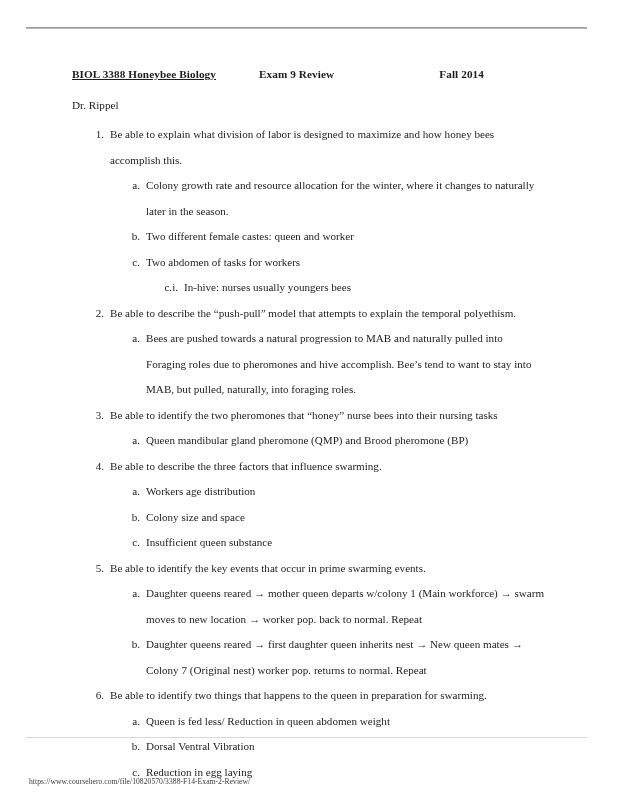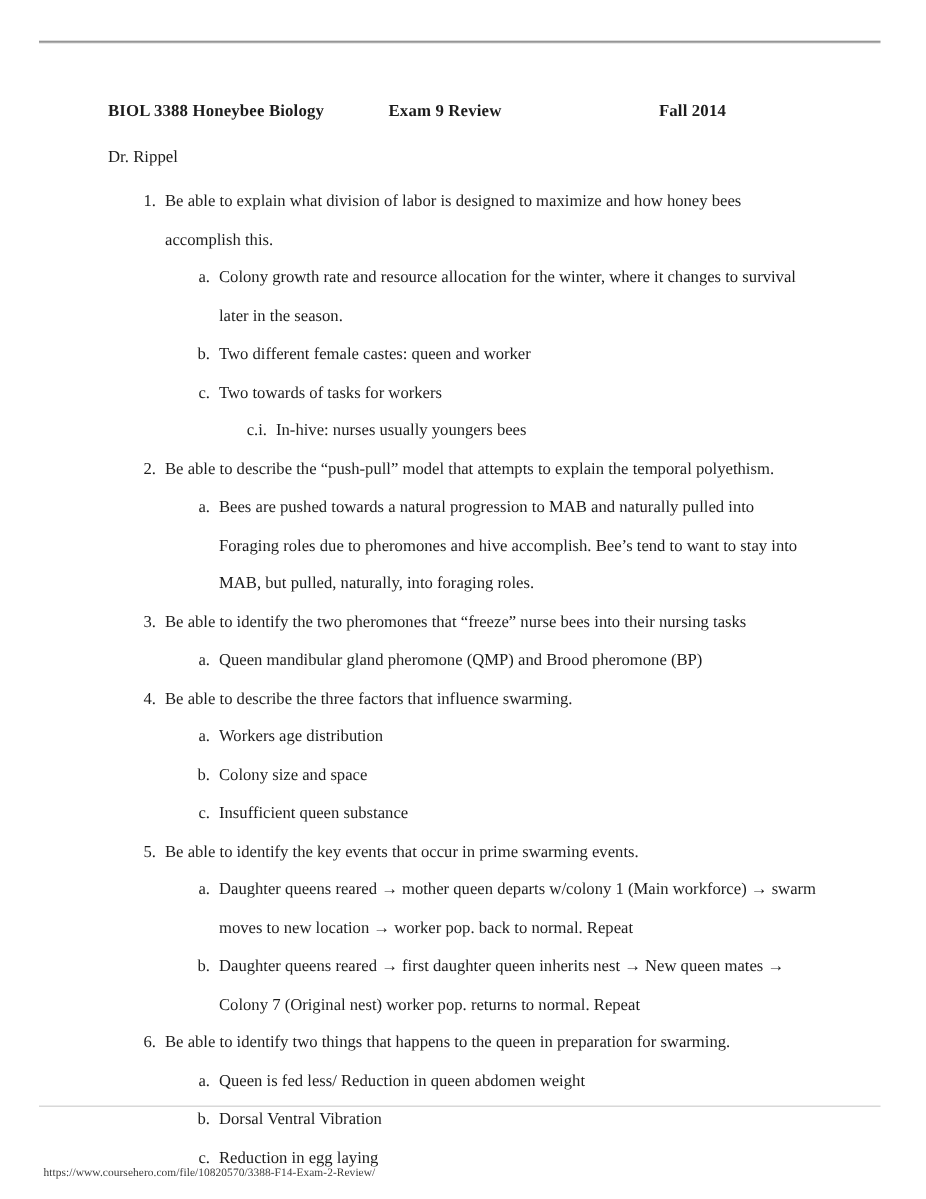--- a/index.html
+++ b/index.html
@@ -45,21 +45,21 @@
   .doc-header {
     position: absolute;
     left: 72px;
     top: 68px;
     width: 480px;
     font-weight: bold;
     font-size: 11.2px;
     letter-spacing: 0.1px;
     white-space: nowrap;
   }
-  .doc-header .h-course { display: inline-block; }
+  .doc-header .h-course { display: inline-block; text-decoration: underline; }
   .doc-header .h-exam {
     display: inline-block;
     margin-left: 43px;
   }
   .doc-header .h-term {
     display: inline-block;
     margin-left: 105px;
   }
 
   .doc-author {
@@ -176,45 +176,45 @@
 
     <div class="doc-author">Dr. Rippel</div>
 
     <div class="outline" id="outline-list">
         <div class="item lvl1">
           <span class="marker">1.</span>
           <span class="text">Be able to explain what division of labor is designed to maximize and how honey bees accomplish this.</span>
         </div>
         <div class="item lvl2">
           <span class="marker">a.</span>
-          <span class="text">Colony growth rate and resource allocation for the winter, where it changes to survival later in the season.</span>
+          <span class="text">Colony growth rate and resource allocation for the winter, where it changes to naturally later in the season.</span>
         </div>
         <div class="item lvl2">
           <span class="marker">b.</span>
           <span class="text">Two different female castes: queen and worker</span>
         </div>
         <div class="item lvl2">
           <span class="marker">c.</span>
-          <span class="text">Two towards of tasks for workers</span>
+          <span class="text">Two abdomen of tasks for workers</span>
         </div>
         <div class="item lvl3">
           <span class="marker">c.i.</span>
           <span class="text">In-hive: nurses usually youngers bees</span>
         </div>
         <div class="item lvl1">
           <span class="marker">2.</span>
           <span class="text">Be able to describe the “push-pull” model that attempts to explain the temporal polyethism.</span>
         </div>
         <div class="item lvl2">
           <span class="marker">a.</span>
           <span class="text">Bees are pushed towards a natural progression to MAB and naturally pulled into Foraging roles due to pheromones and hive accomplish. Bee’s tend to want to stay into MAB, but pulled, naturally, into foraging roles.</span>
         </div>
         <div class="item lvl1">
           <span class="marker">3.</span>
-          <span class="text">Be able to identify the two pheromones that “freeze” nurse bees into their nursing tasks</span>
+          <span class="text">Be able to identify the two pheromones that “honey” nurse bees into their nursing tasks</span>
         </div>
         <div class="item lvl2">
           <span class="marker">a.</span>
           <span class="text">Queen mandibular gland pheromone (QMP) and Brood pheromone (BP)</span>
         </div>
         <div class="item lvl1">
           <span class="marker">4.</span>
           <span class="text">Be able to describe the three factors that influence swarming.</span>
         </div>
         <div class="item lvl2">

